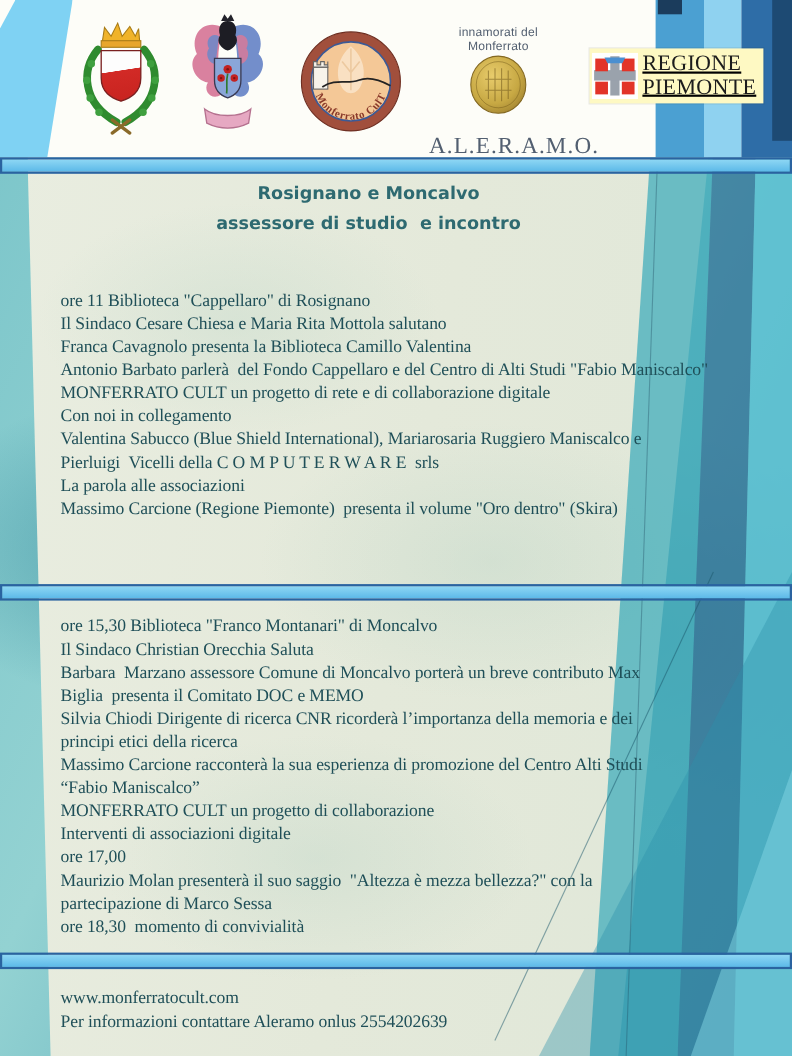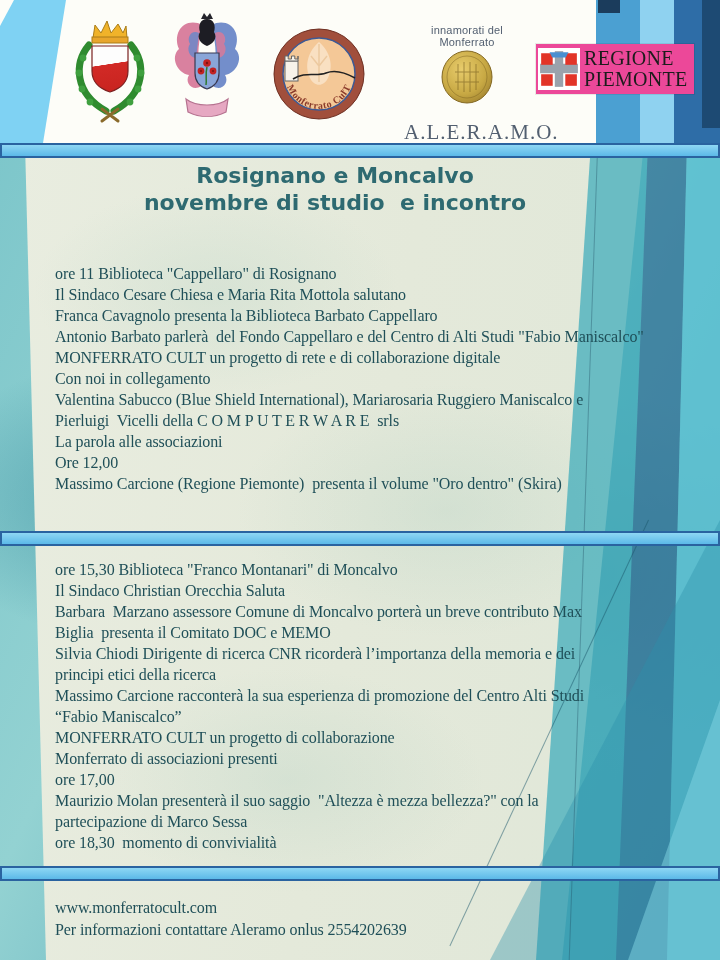--- a/index.html
+++ b/index.html
@@ -43,41 +43,41 @@
   .hband.b1{left:596px;width:44px;background:#4ba0d2;}
   .hband.b2{left:640px;width:34px;background:#8fd2f0;}
   .hband.b3{left:674px;width:46px;background:#2e6da7;}
   .hband.b4{left:702px;width:18px;height:128px;background:#1d4a73;}
   .hband.b5{left:598px;width:22px;height:13px;background:#1b3c5c;}
 
   .logo{position:absolute;}
   .logo-rosignano{left:70px;top:13px;}
   .logo-moncalvo{left:166px;top:11px;}
   .logo-cult{left:271px;top:26px;}
-  .logo-aleramo{left:404px;top:24px;width:126px;text-align:center;color:#525f70;}
+  .logo-aleramo{left:390px;top:24px;width:126px;text-align:center;color:#525f70;}
   .al-tag{font-family:"Liberation Sans",sans-serif;font-size:11px;letter-spacing:.2px;}
   .al-coin{display:block;margin:2px auto 0;}
   .al-acr{font-size:21px;letter-spacing:1px;margin-top:16px;}
   .al-onlus{font-size:12px;text-align:right;padding-right:14px;margin-top:-2px;}
-  .logo-regione{left:536px;top:44px;width:158px;height:50px;background:#ec4899;
+  .logo-regione{left:536px;top:44px;width:158px;height:50px;background:#fef9c3;
         display:flex;align-items:center;gap:4px;padding:2px;box-sizing:border-box;
-        box-shadow:0 0 0 1px rgba(0,0,0,.08);}
+        box-shadow:0 0 0 1px rgba(0,0,0,.08);text-decoration:underline;}
   .rp-text{font-family:"Liberation Serif",serif;font-size:20px;line-height:21px;
         color:#1c1c1c;letter-spacing:.3px;}
 
   
   .hbar{position:absolute;left:0;width:720px;height:15px;box-sizing:border-box;
         background:linear-gradient(#8ed7f4,#5cb9e8);border:2px solid #2a63a0;z-index:30;}
   .hbar.bar1{top:143px;}
   .hbar.bar2{top:531px;}
   .hbar.bar3{top:866px;}
 
   
   .title-block{position:absolute;left:20px;top:162px;width:630px;text-align:center;z-index:20;}
-  .title-line{font-family:"DejaVu Sans",sans-serif;font-weight:bold;font-size:22px;
+  .title-line{font-family:"DejaVu Sans",sans-serif;font-weight:bold;font-size:16px;
         line-height:27px;color:#2e6a71;white-space:pre;}
   .prog{position:absolute;left:55px;width:660px;z-index:20;}
   .prog1{top:263px;}
   .prog2{top:559px;}
   .pline{font-size:16px;line-height:21px;color:#1f4f58;white-space:pre;letter-spacing:-.1px;}
   .footer-block{position:absolute;left:55px;top:884px;width:620px;z-index:31;margin-top:13px;}
   .footer-block .pline{line-height:21.5px;}
 </style>
 </head>
 <body>
@@ -207,50 +207,49 @@
     </div>
   </div>
 
   <div class="hbar bar1"></div>
   <div class="hbar bar2"></div>
   <div class="hbar bar3"></div>
 
   <div class="title-block">
 
   <div class="title-line">Rosignano e Moncalvo</div>
-      <div class="title-line">novembre di studio  e incontro</div>
+      <div class="title-line">assessore di studio  e incontro</div>
     </div>
 
   <div class="prog prog1">
 
   <div class="pline">ore 11 Biblioteca "Cappellaro" di Rosignano</div>
       <div class="pline">Il Sindaco Cesare Chiesa e Maria Rita Mottola salutano</div>
-      <div class="pline">Franca Cavagnolo presenta la Biblioteca Barbato Cappellaro</div>
+      <div class="pline">Franca Cavagnolo presenta la Biblioteca Camillo Valentina</div>
       <div class="pline">Antonio Barbato parlerà  del Fondo Cappellaro e del Centro di Alti Studi "Fabio Maniscalco"</div>
       <div class="pline">MONFERRATO CULT un progetto di rete e di collaborazione digitale</div>
       <div class="pline">Con noi in collegamento</div>
       <div class="pline">Valentina Sabucco (Blue Shield International), Mariarosaria Ruggiero Maniscalco e</div>
       <div class="pline">Pierluigi  Vicelli della C O M P U T E R W A R E  srls</div>
       <div class="pline">La parola alle associazioni</div>
-      <div class="pline">Ore 12,00</div>
       <div class="pline">Massimo Carcione (Regione Piemonte)  presenta il volume "Oro dentro" (Skira)</div>
     </div>
 
   <div class="prog prog2">
 
   <div class="pline">ore 15,30 Biblioteca "Franco Montanari" di Moncalvo</div>
       <div class="pline">Il Sindaco Christian Orecchia Saluta</div>
       <div class="pline">Barbara  Marzano assessore Comune di Moncalvo porterà un breve contributo Max</div>
       <div class="pline">Biglia  presenta il Comitato DOC e MEMO</div>
       <div class="pline">Silvia Chiodi Dirigente di ricerca CNR ricorderà l’importanza della memoria e dei</div>
       <div class="pline">principi etici della ricerca</div>
       <div class="pline">Massimo Carcione racconterà la sua esperienza di promozione del Centro Alti Studi</div>
       <div class="pline">“Fabio Maniscalco”</div>
       <div class="pline">MONFERRATO CULT un progetto di collaborazione</div>
-      <div class="pline">Monferrato di associazioni presenti</div>
+      <div class="pline">Interventi di associazioni digitale</div>
       <div class="pline">ore 17,00</div>
       <div class="pline">Maurizio Molan presenterà il suo saggio  "Altezza è mezza bellezza?" con la</div>
       <div class="pline">partecipazione di Marco Sessa</div>
       <div class="pline">ore 18,30  momento di convivialità</div>
     </div>
 
   <div class="footer-block">
 
   <div class="pline">www.monferratocult.com</div>
       <div class="pline">Per informazioni contattare Aleramo onlus 2554202639</div>

